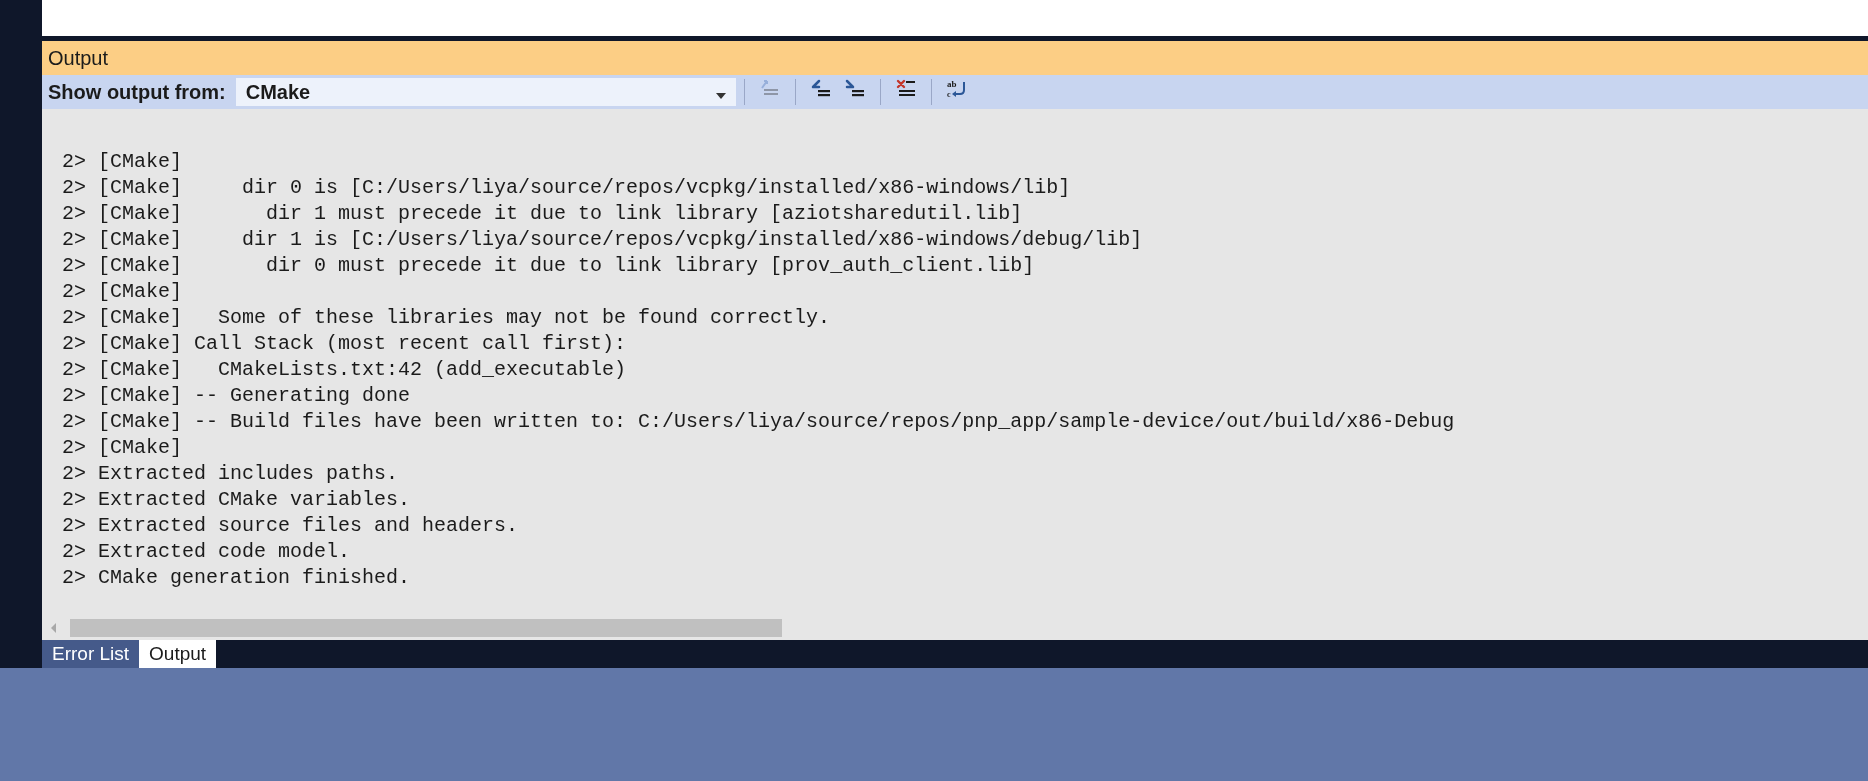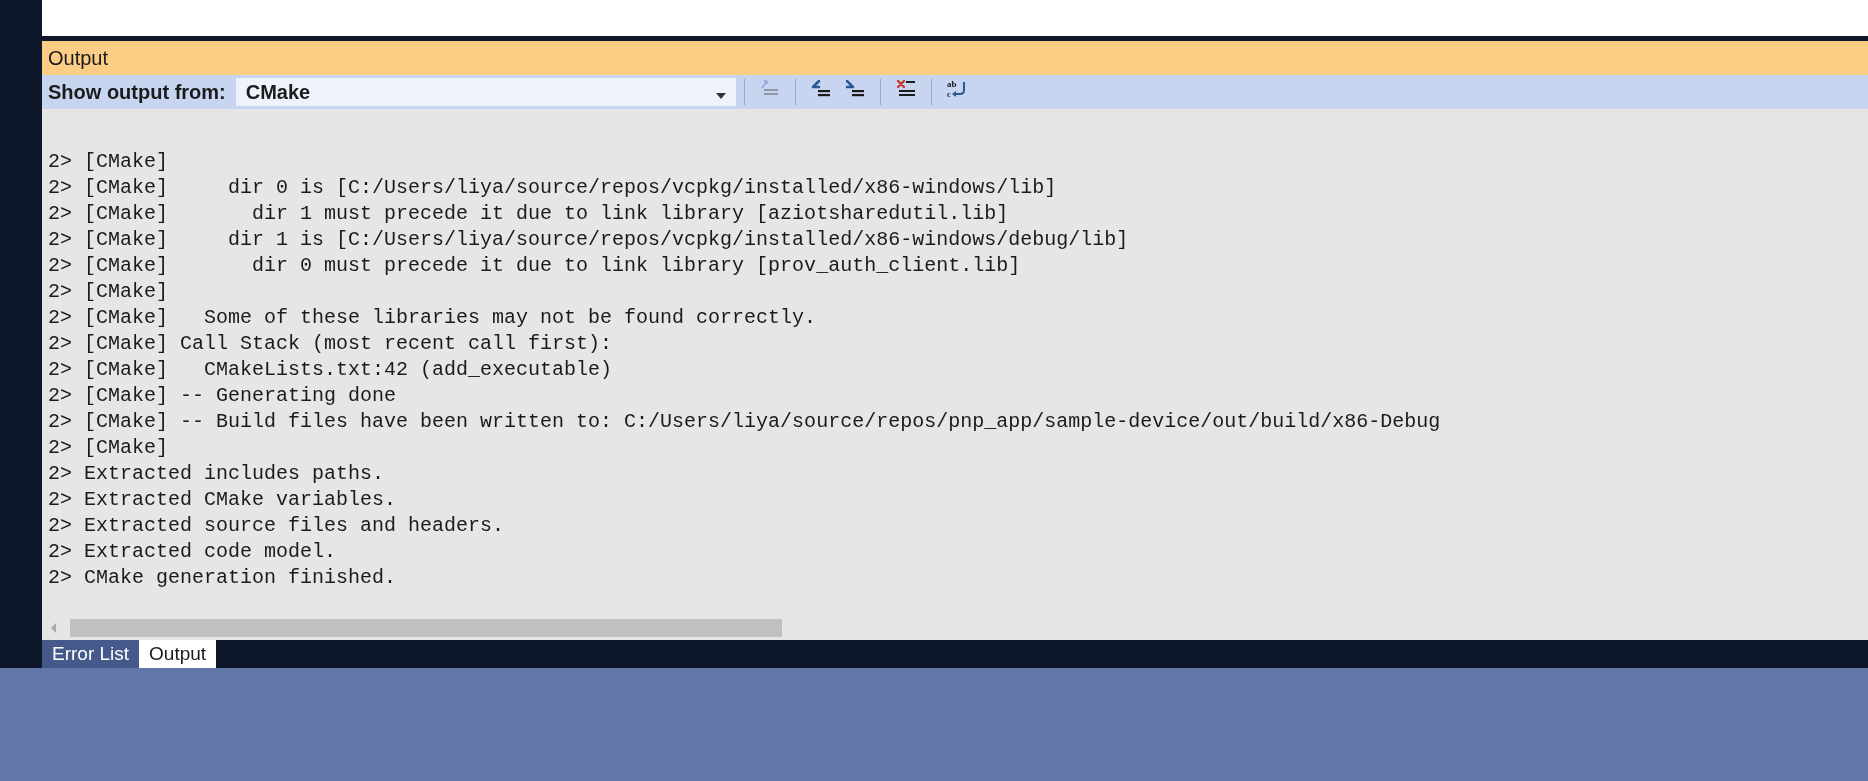--- a/index.html
+++ b/index.html
@@ -28,21 +28,21 @@
     width: 34px; height: 28px; display: inline-flex; justify-content: center;
     cursor: default;
   }
   .tb-icon svg { width: 22px; height: 20px; }
   .disabled-icon svg { opacity: .38; }
 
   .output-body {
     position: absolute; left: 42px; right: 0; top: 109px; bottom: 165px;
     background: #e6e6e6; overflow: hidden;
     font-family: Consolas, "Courier New", monospace; font-size: 20px; color: #1b1b1b;
-    padding: 4px 10px 0 6px; line-height: 26px; white-space: pre;
+    padding: 4px 10px 0 20px; line-height: 26px; white-space: pre;
   }
   .output-body .cut { margin-top: -16px; }
 
   .hscroll-track {
     position: absolute; left: 42px; right: 0; bottom: 141px; height: 24px;
     background: #e6e6e6; display: flex; align-items: center;
   }
   .hscroll-arrow { width: 24px; height: 24px; display:flex; align-items:center; justify-content:center; }
   .hscroll-arrow svg { width:10px; height:10px; opacity:.55; }
   .hscroll-thumb { height: 18px; background: #c0c0c0; width: 712px; margin-left: 4px; }

